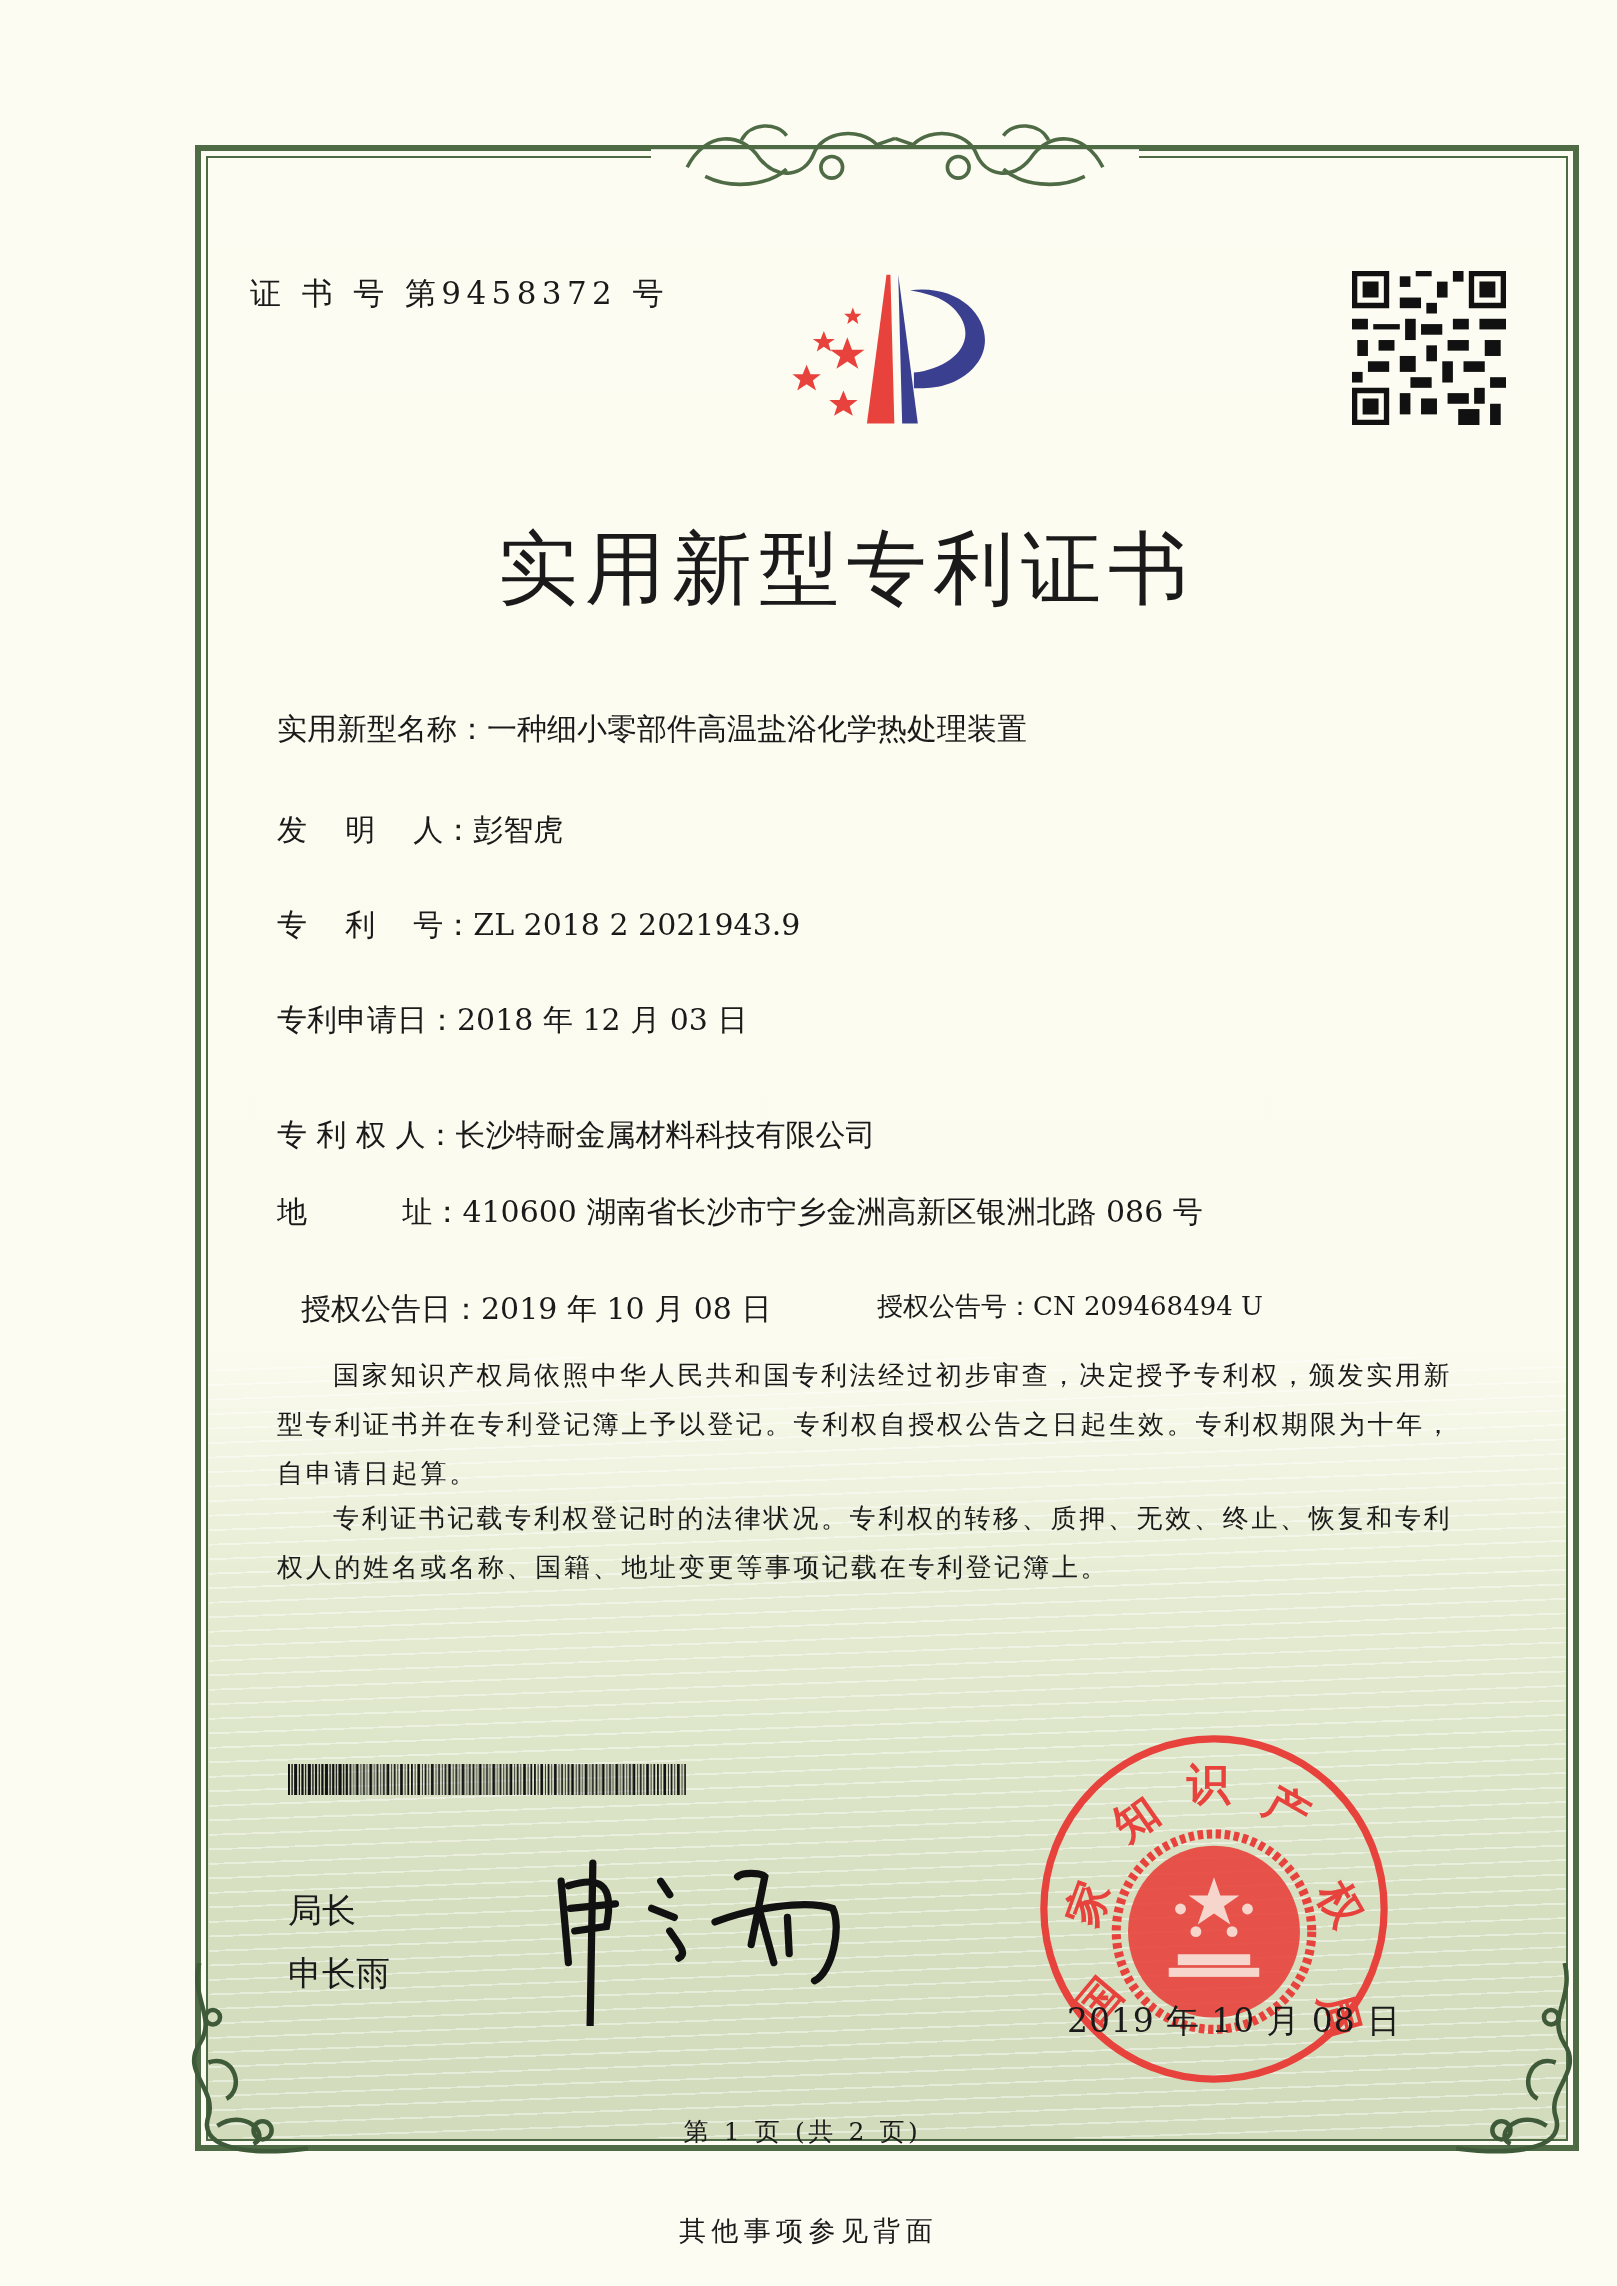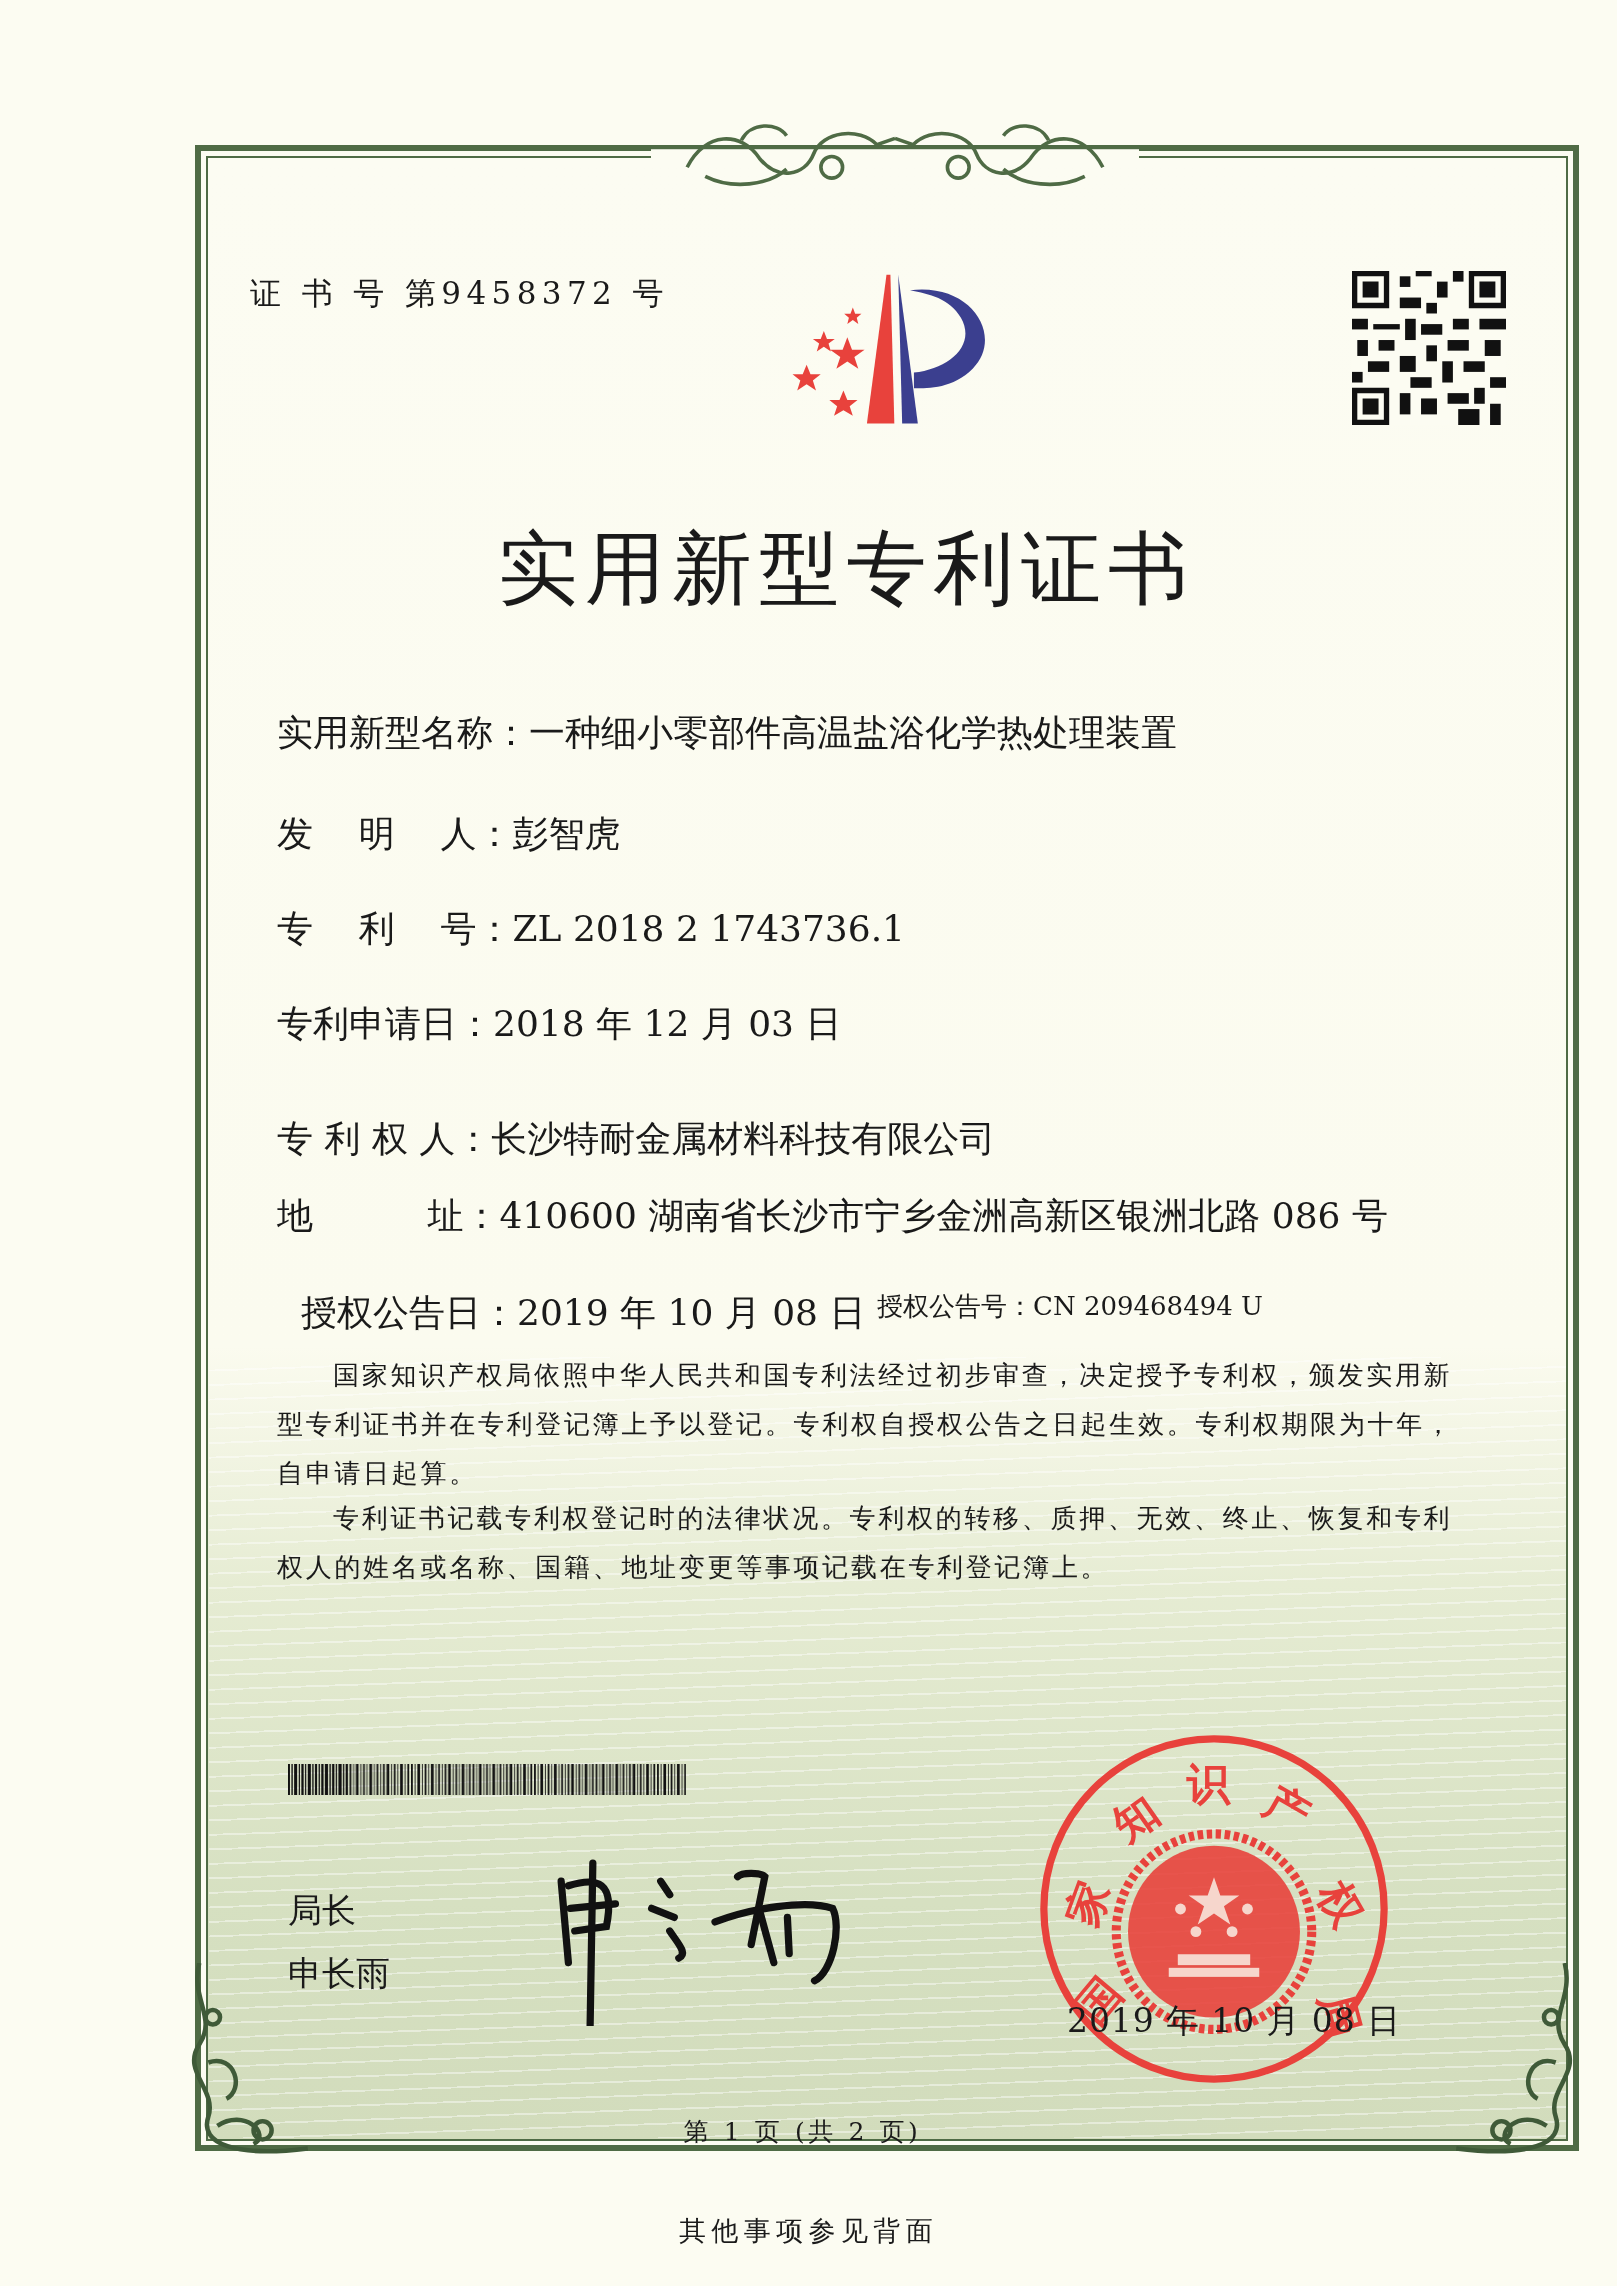--- a/index.html
+++ b/index.html
@@ -31,21 +31,21 @@
   .corner.br { left:1447px; top:1963px; transform:scaleX(-1); }
 
   .cert-no { position:absolute; left:250px; top:273px; font-size:31px; letter-spacing:5.4px; }
   .logo { position:absolute; left:769px; top:258px; width:235px; height:190px; }
   .qr { position:absolute; left:1352px; top:271px; width:154px; height:154px; }
 
   .title {
     position:absolute; left:0; width:1617px; top:516px; text-align:center;
     font-size:80px; letter-spacing:7.2px; font-family:"DejaVu Serif", serif; font-weight:normal;padding-left:38px;
   }
-  .field { position:absolute; left:277px; font-size:36px; white-space:nowrap; }
+  .field { position:absolute; left:277px; font-size:30px; white-space:nowrap; }
   .field .lbl { display:inline-block; }
   .f1 { top:709px; } .f2 { top:810px; } .f3 { top:905px; }
   .f4 { top:1000px; } .f5 { top:1095px;margin-top:20px; } .f6 { top:1192px; }
   .f7 { top:1289px;margin-left:24px; }
   .f7b { position:absolute; left:877px; top:1289px; font-size:26px; white-space:nowrap; }
   .para { position:absolute; left:277px; width:1203px; font-size:26px; line-height:49px; letter-spacing:2.7px; }
   .p1 { top:1351px; text-indent:56px; }
   .p2 { top:1494px; text-indent:56px; }
 
   .barcode { position:absolute; left:288px; top:1764px; width:398px; height:31px; }
@@ -152,21 +152,21 @@
 
 <div class="title">实用新型专利证书</div>
 
 <div class="field f1">
   <span class="lbl">实用新型名称：</span><span>一种细小零部件高温盐浴化学热处理装置</span>
 </div>
 <div class="field f2">
   <span class="lbl" style="white-space:pre">发    明    人：</span><span>彭智虎</span>
 </div>
 <div class="field f3">
-  <span class="lbl" style="white-space:pre">专    利    号：</span><span>ZL 2018 2 1743736.1</span>
+  <span class="lbl" style="white-space:pre">专    利    号：</span><span>ZL 2018 2 2021943.9</span>
 </div>
 <div class="field f4">
   <span class="lbl">专利申请日：</span><span>2018 年 12 月 03 日</span>
 </div>
 <div class="field f5">
   <span class="lbl" style="white-space:pre">专 利 权 人：</span><span>长沙特耐金属材料科技有限公司</span>
 </div>
 <div class="field f6">
   <span class="lbl" style="white-space:pre">地          址：</span><span>410600 湖南省长沙市宁乡金洲高新区银洲北路 086 号</span>
 </div>

